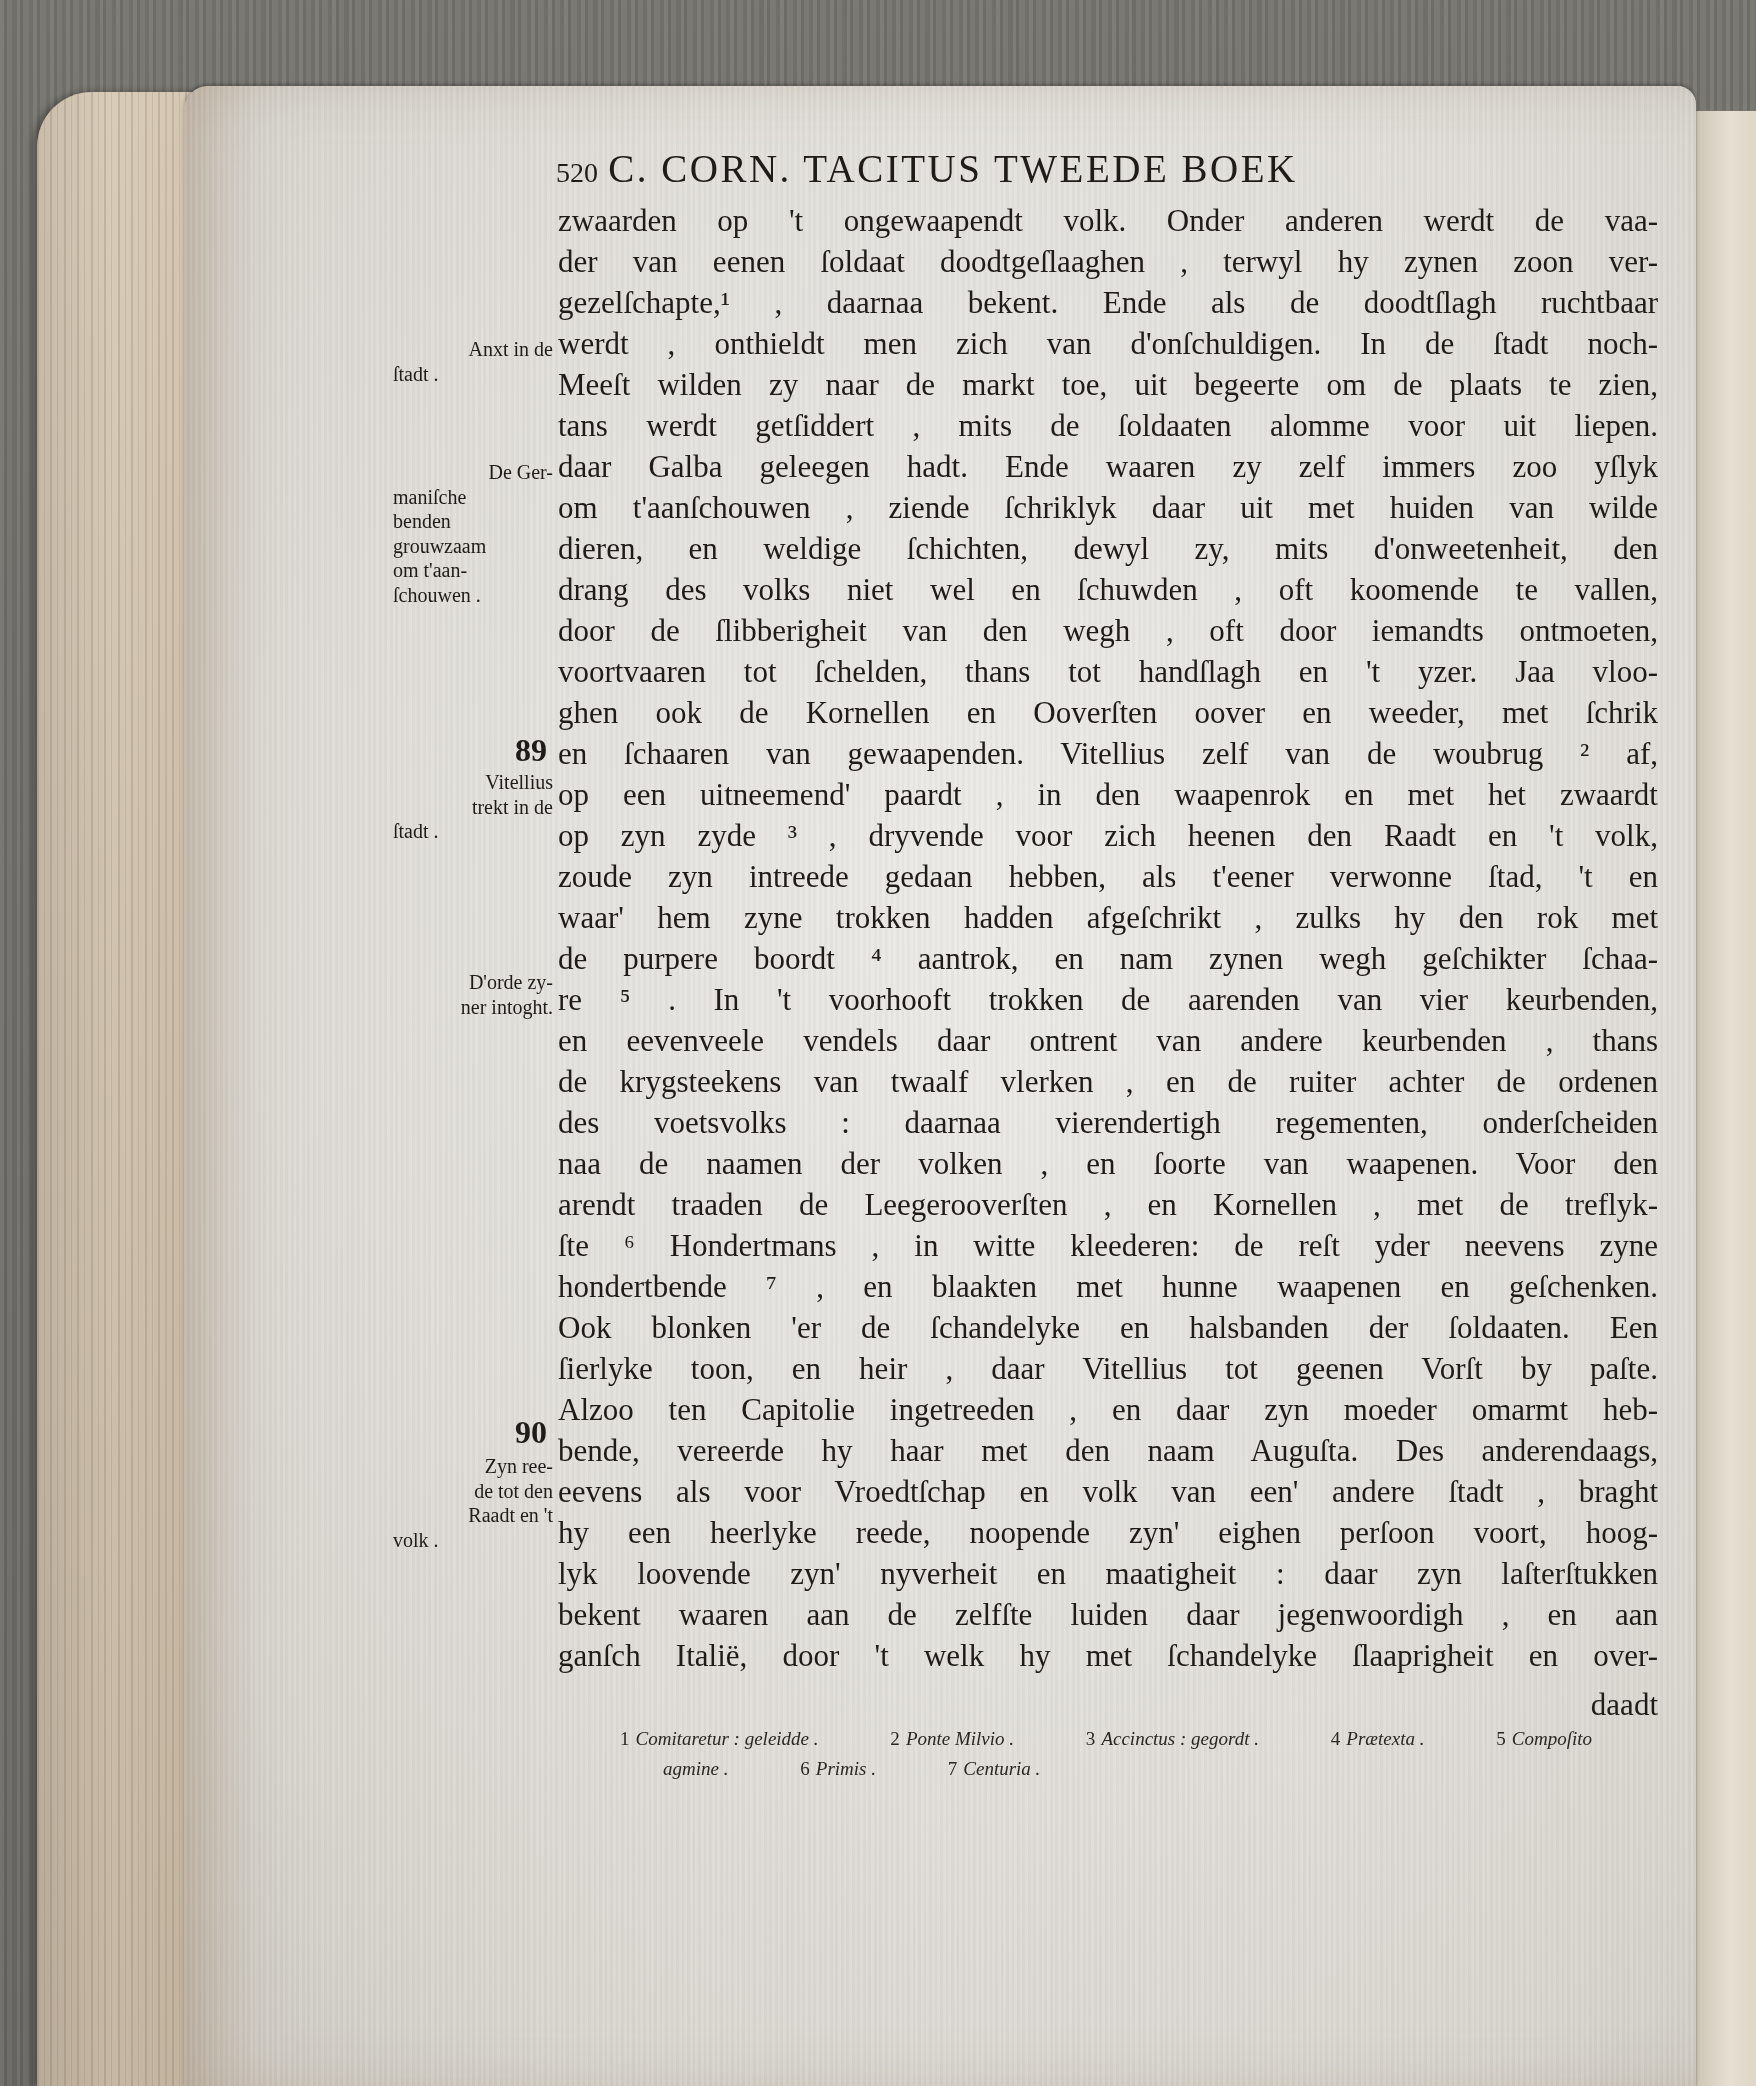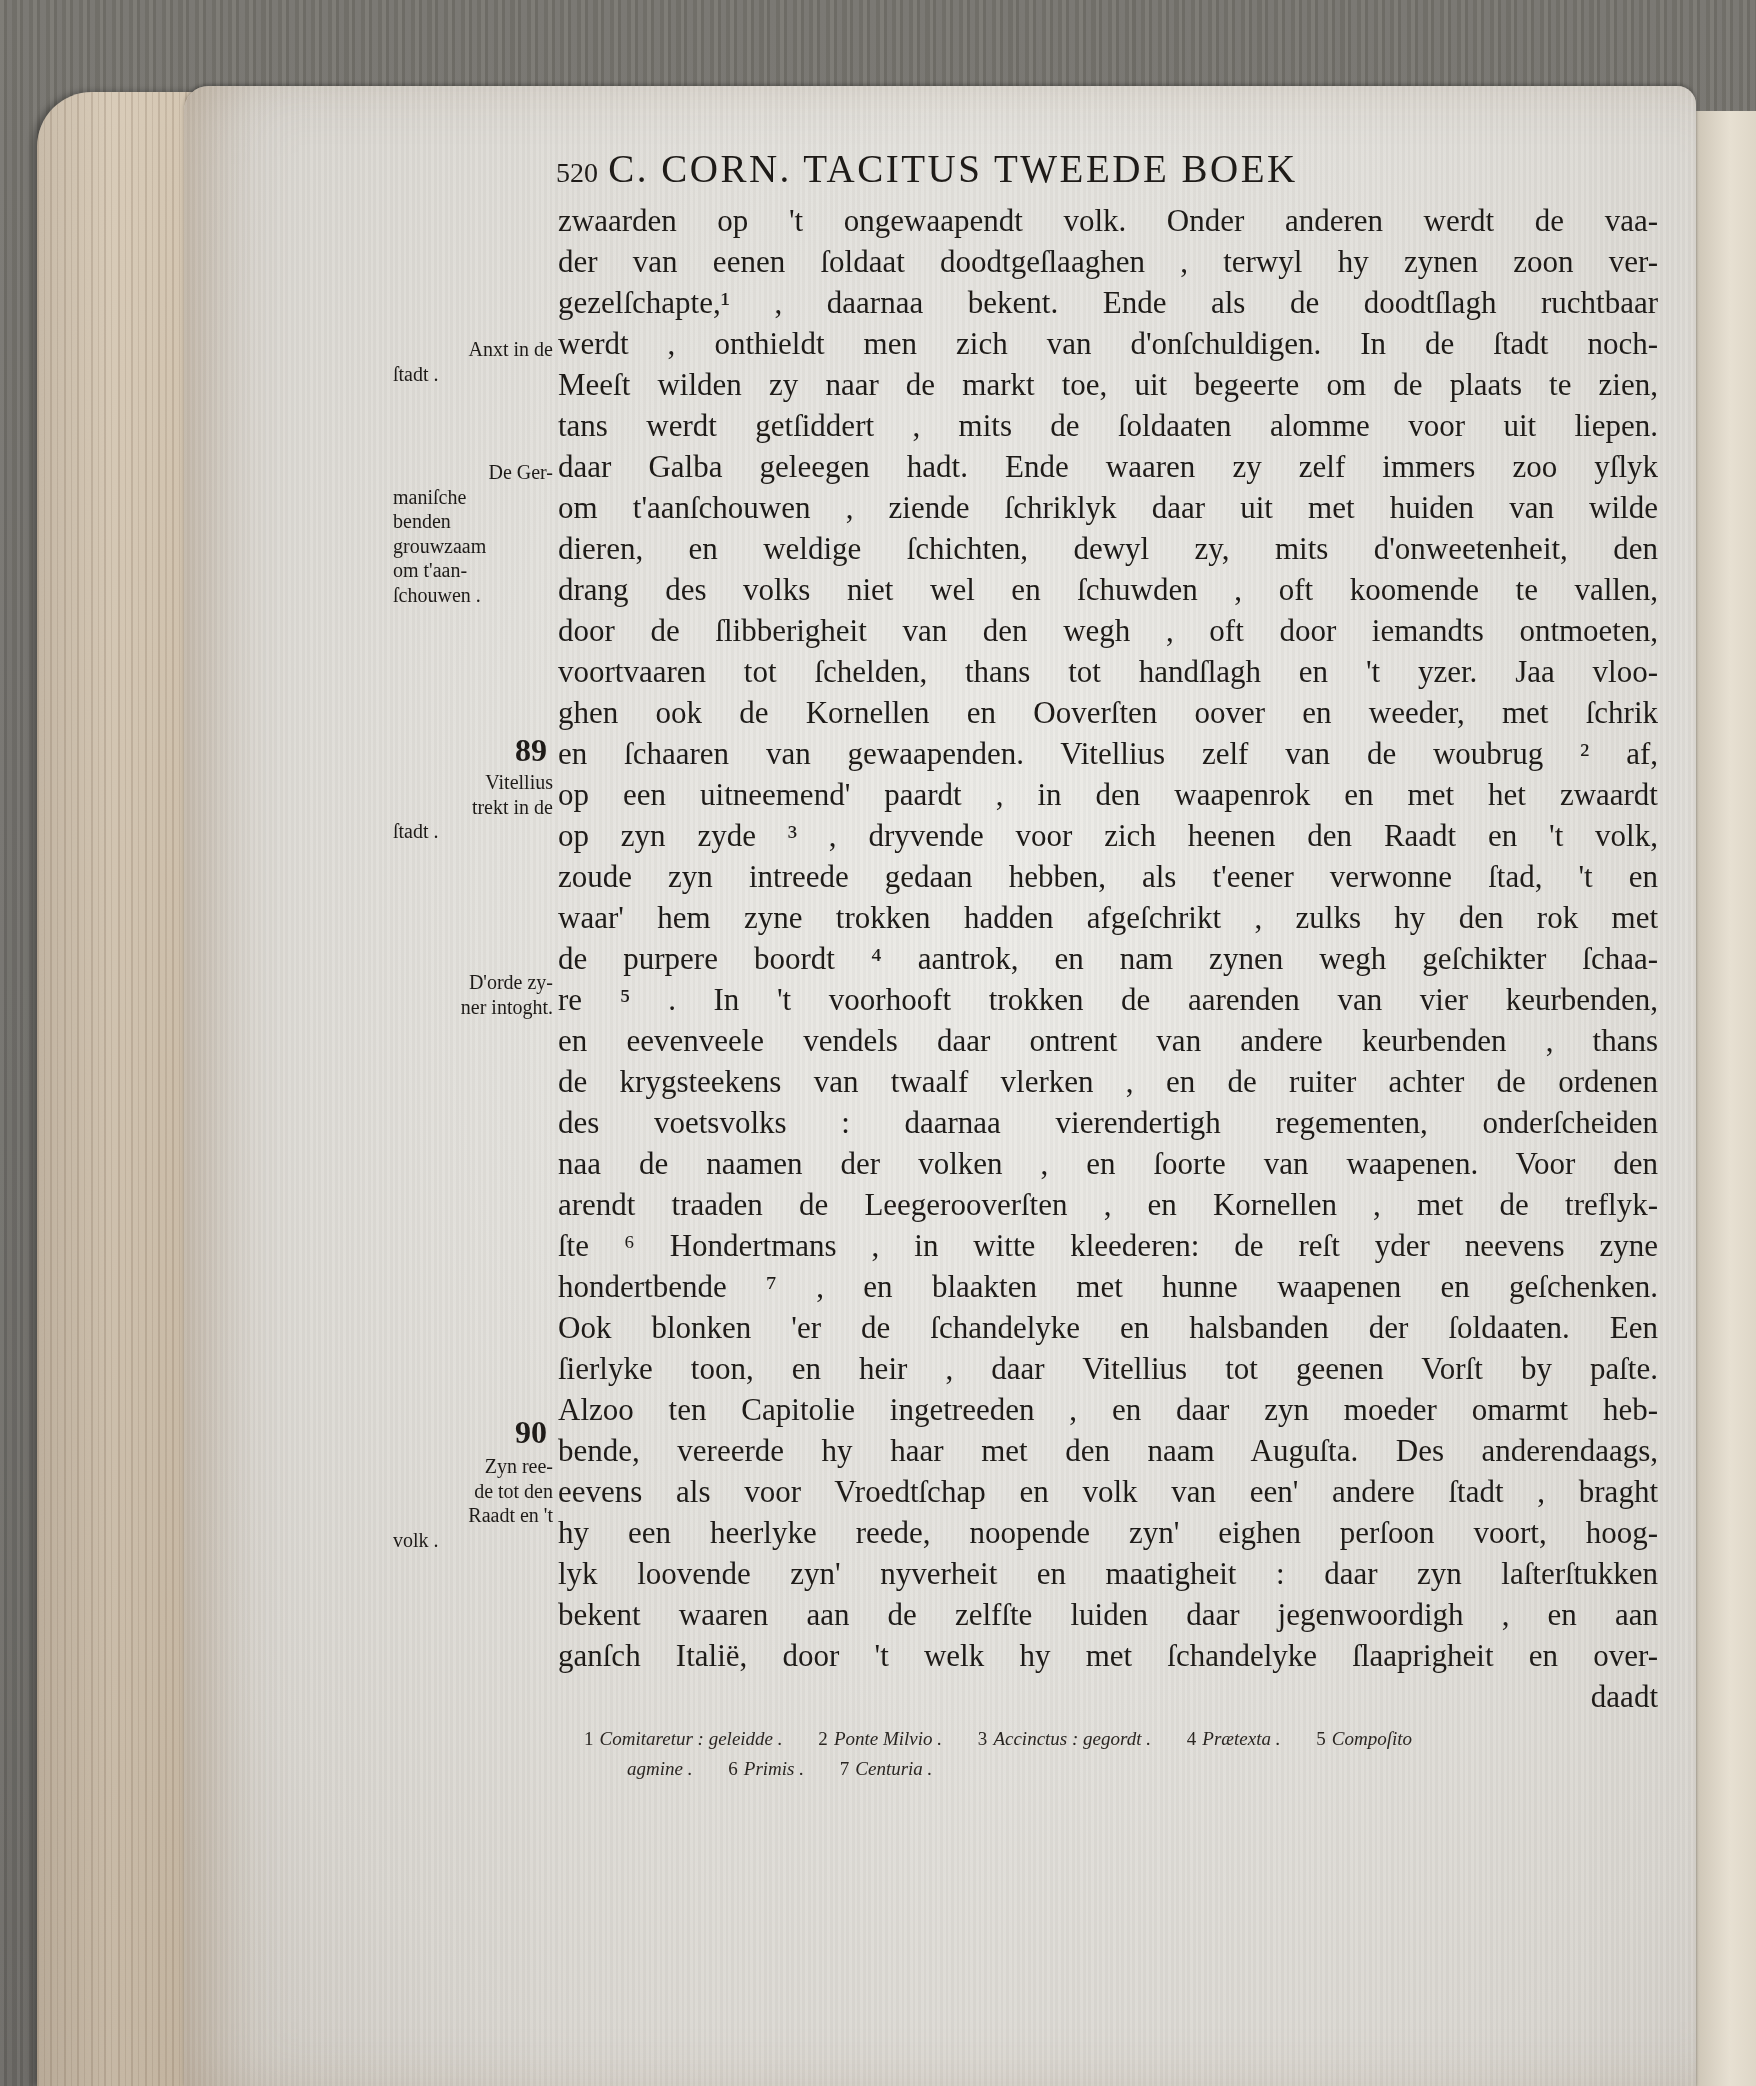--- a/index.html
+++ b/index.html
@@ -51,34 +51,34 @@
   .running-head .title { font-variant: small-caps; font-size: 39px; letter-spacing: 2.5px; }
 
   .body-text {
     position: absolute; left: 558px; top: 200px; width: 1100px;
     font-size: 31px; line-height: 41px;
   }
   .line {
     display: block; white-space: nowrap; text-align: justify; text-align-last: justify;
     height: 41px; overflow: visible;
   }
-  .line.last { text-align-last: right; }
+  .line.last { text-align-last: right; margin-top: 8px; }
 
   .margin-note {
     position: absolute; width: 160px; font-size: 20px; line-height: 24.6px; text-align: right;
   }
   .margin-note .ln { display: block; white-space: nowrap; }
   .chapter-no { position: absolute; font-size: 32px; line-height: 37px; text-align: right; width: 154px; font-weight: bold; }
 
   .footnotes {
     position: absolute; left: 584px; top: 1724px; width: 1082px;
     font-size: 19px; font-style: italic; line-height: 29.5px; color: #2a2622;
   }
   .footnotes .row { white-space: nowrap; display: block; }
-  .footnotes .fn { margin-right: 31px; }
+  .footnotes .fn { margin-right: 31px; margin-left: 36px; }
   .footnotes .num { font-style: normal; margin-right: 6.1px; }
   .footnotes .row2 { padding-left: 43px; }
 </style>
 </head>
 <body>
 
 <div class="next-page"></div>
 <div class="page-stack"></div>
 
 <div class="page"></div>

